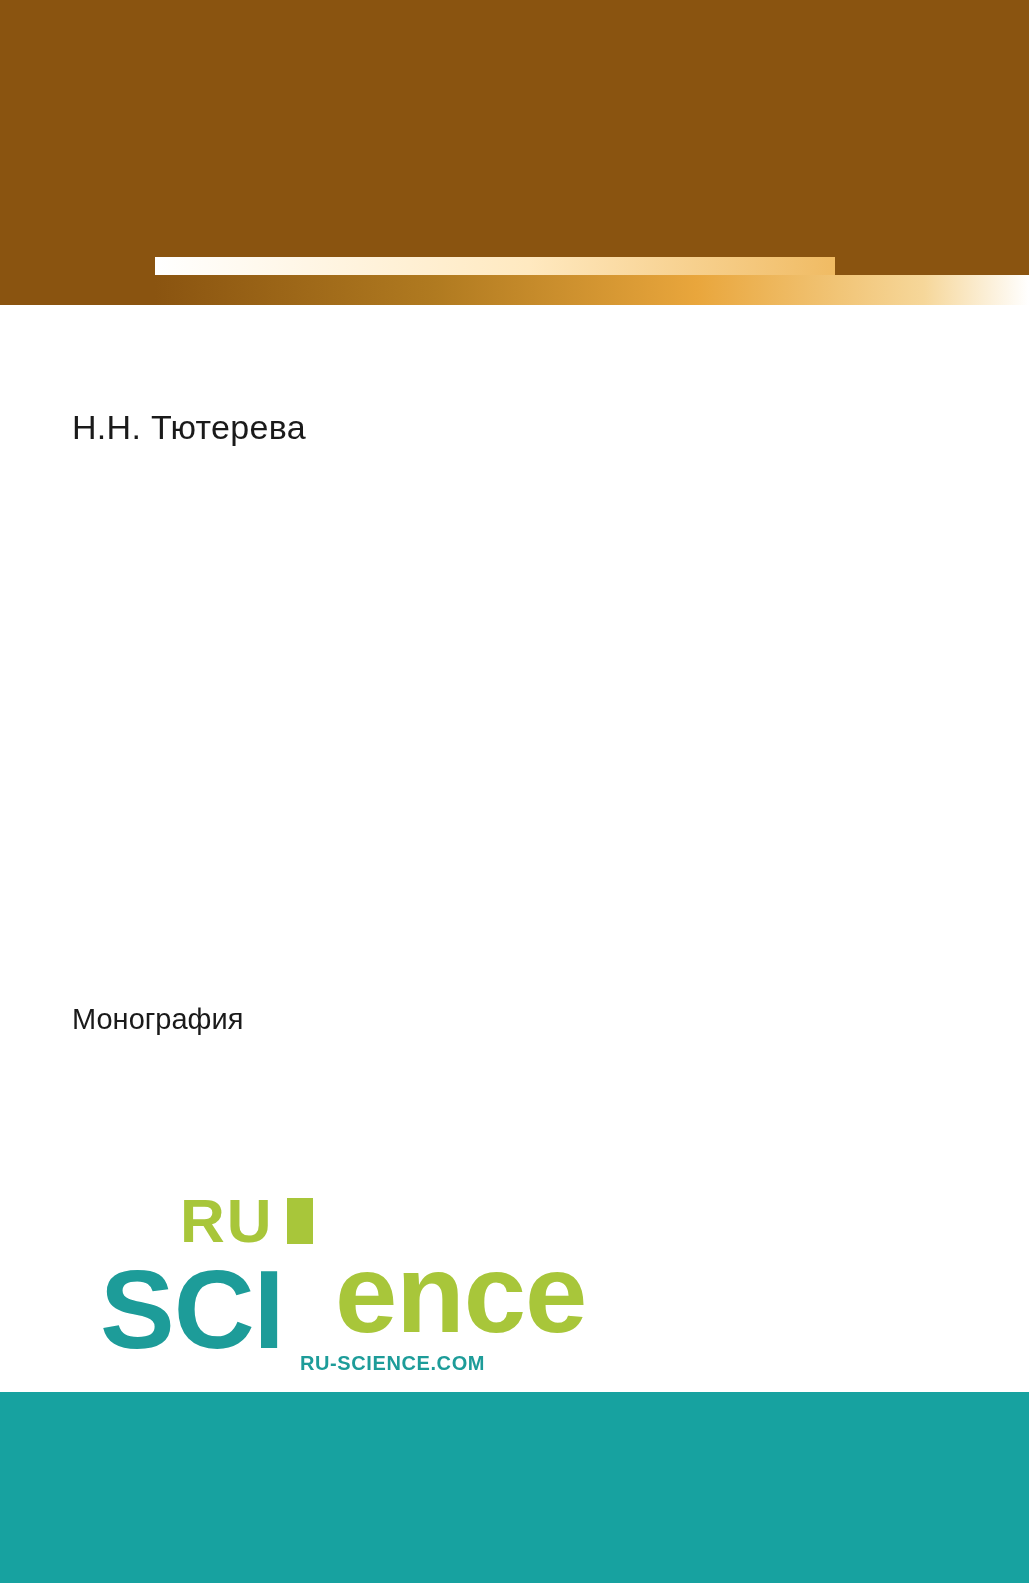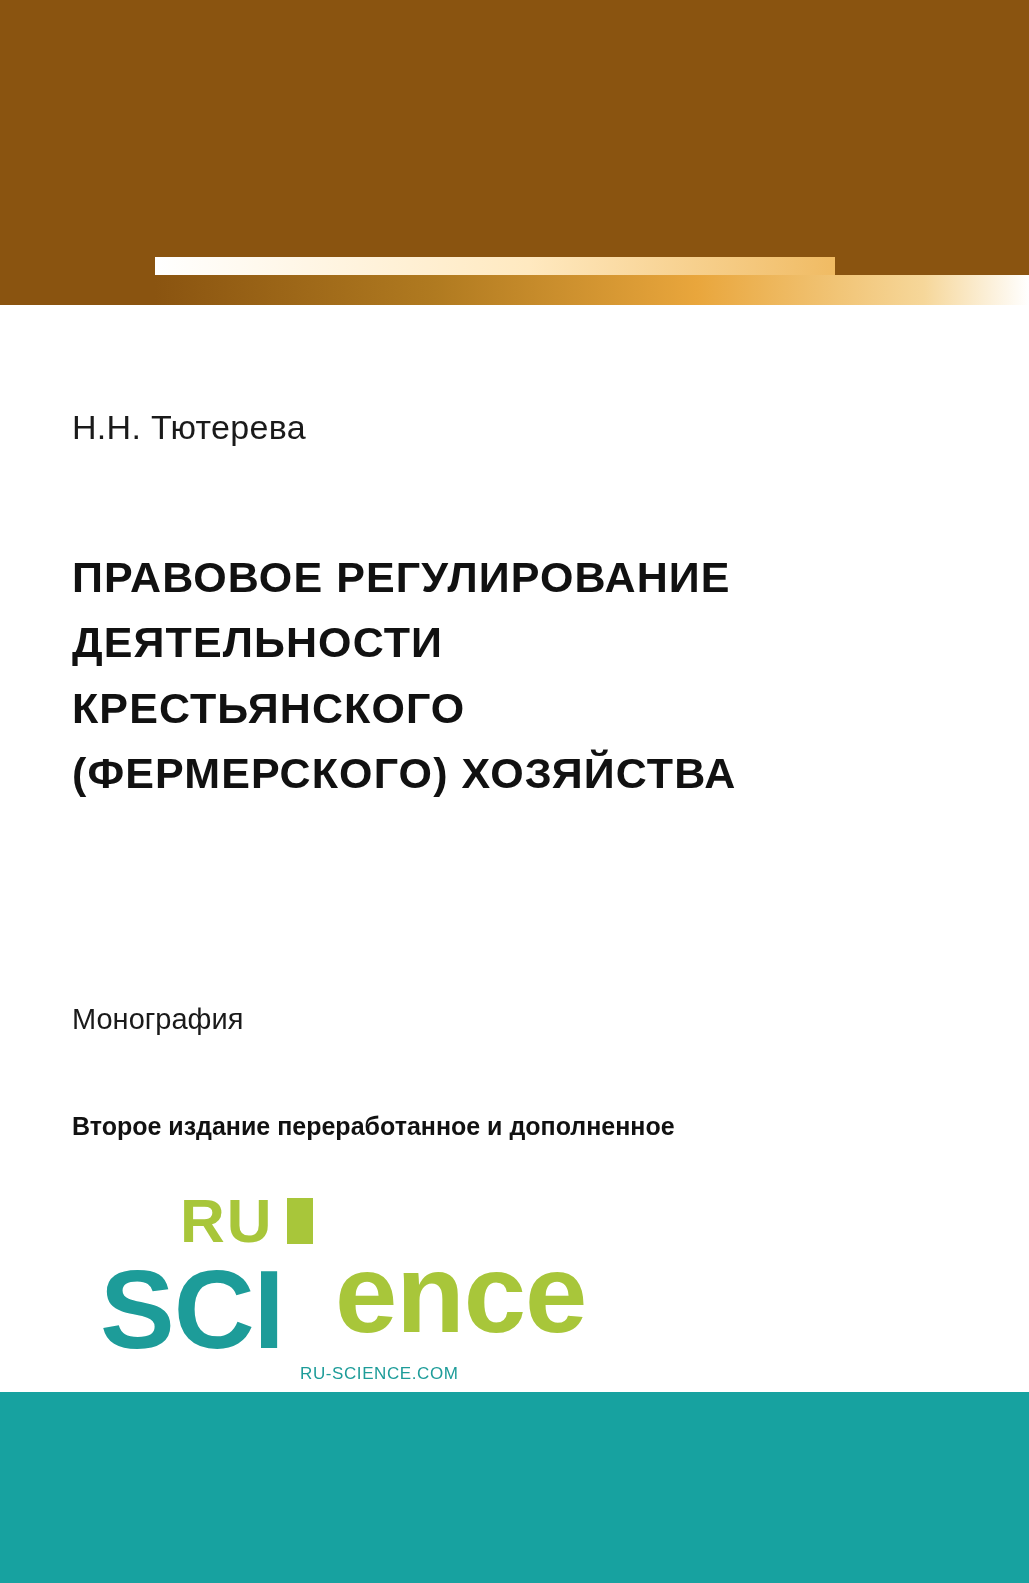--- a/index.html
+++ b/index.html
@@ -151,44 +151,41 @@
     font-size: 112px;
     font-weight: bold;
     color: #a8c63a;
     letter-spacing: -1px;
     line-height: 1;
   }
   .logo-url {
     position: absolute;
     left: 208px;
     top: 162px;
-    font-size: 17px;
-    font-weight: normal;
+    font-size: 20px;
+    font-weight: bold;
     color: #1d9c99;
     letter-spacing: 0.6px;
-    margin-top: 12px;
   }
 </style>
 </head>
 <body>
 
 <div class="cover">
 
   <div class="top-band">
     <div class="band-stripe-1"></div>
     <div class="band-stripe-2"></div>
   </div>
 
   <div class="author">Н.Н. Тютерева</div>
 
-  <div class="title">ПРАВОВОЕ  РЕГУЛИРОВАНИЕ ДЕЯТЕЛЬНОСТИ КРЕСТЬЯНСКОГО (ФЕРМЕРСКОГО) ХОЗЯЙСТВА</div>
 
   <div class="subtitle">Монография</div>
 
-  <div class="edition">Второе издание переработанное и дополненное</div>
 
   <div class="logo">
     <div class="logo-ru">RU</div>
     <div class="logo-sq"></div>
     <div class="logo-sci">SCI</div>
     <div class="logo-ence">ence</div>
     <div class="logo-url">RU-SCIENCE.COM</div>
   </div>
 
   <div class="bottom-band"></div>

